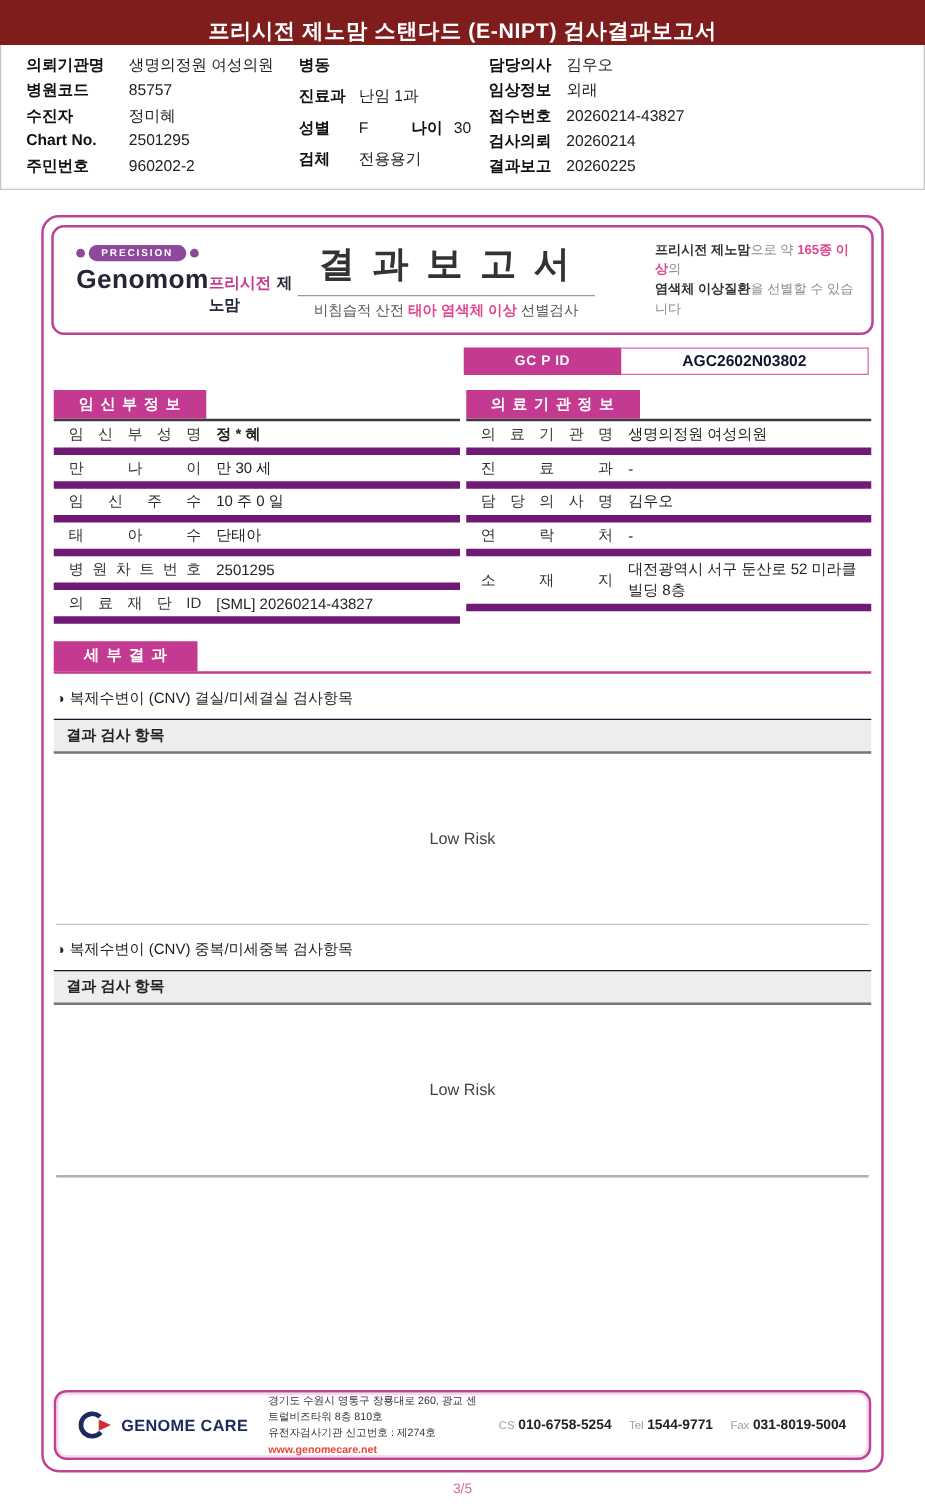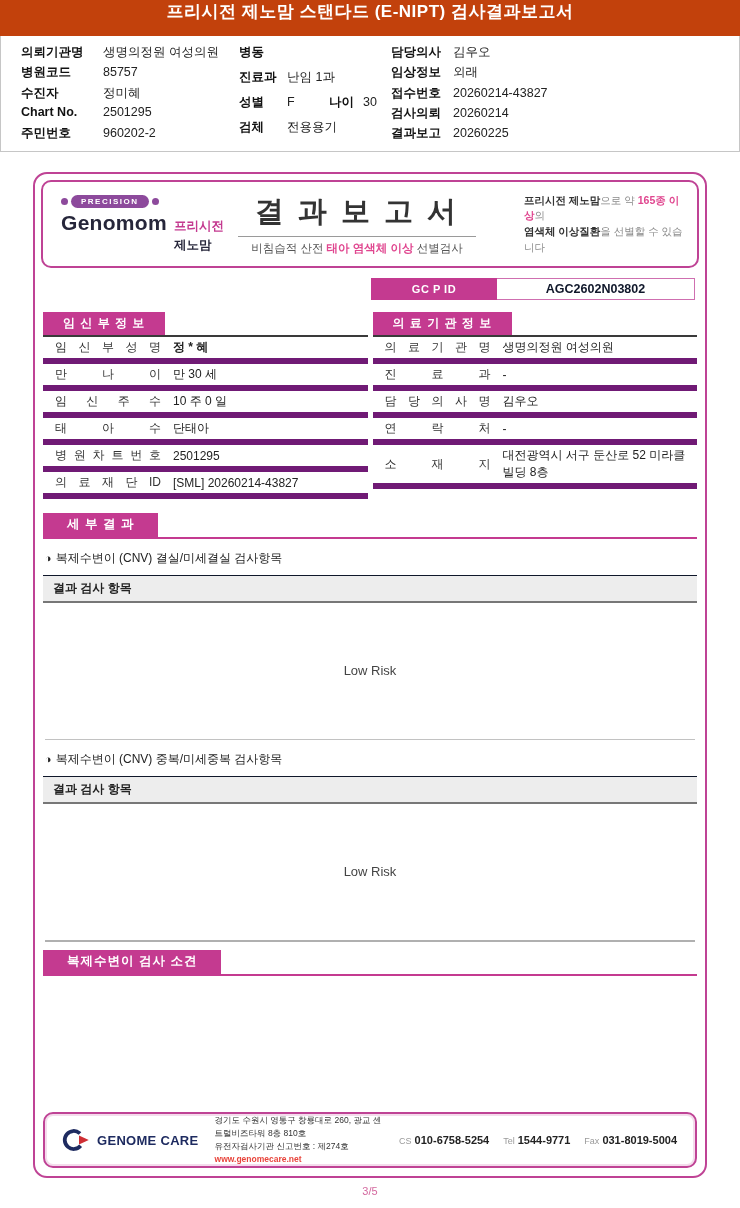--- a/index.html
+++ b/index.html
@@ -1,20 +1,20 @@
 <!DOCTYPE html>
 <html><head>
 <meta charset="utf-8">
 <style>
   * { margin:0; padding:0; box-sizing:border-box; }
   html,body { width:740px; background:#fff; font-family:"Liberation Sans", sans-serif; color:#222; }
   body { height:1208px; overflow:hidden; }
 
   
-  .banner { height:36px; background:#c2410c; display:flex; align-items:flex-start; justify-content:center; }
+  .banner { height:36px; background:#7f1d1d; display:flex; align-items:flex-end; justify-content:center; }
   .banner span { color:#fff; font-size:17px; font-weight:bold; letter-spacing:0.5px; }
 
   
   .req-info { height:116px; border:1px solid #c6c6c6; border-top:none; display:flex; padding:8px 0 6px 20px; background:#fff; }
   .req-col { display:flex; flex-direction:column; justify-content:space-between; }
   .c1 { width:218px; } .c2 { width:152px;gap:8px; } .c3 { flex:1; }
   .irow { display:flex; align-items:baseline; height:20px; font-size:12.5px; }
   .ilabel { font-weight:bold; color:#111; }
   .c1 .ilabel { width:82px; } .c2 .ilabel { width:48px; } .c3 .ilabel { width:62px; }
   .ival { color:#222; }
@@ -23,21 +23,21 @@
 
   
   .page { position:relative; width:674px; height:1006px; margin:20px auto 0; border:2px solid #bf4395; border-radius:14px; background:#fff; }
 
   
   .sheet-header { margin:6px; height:88px; border:2px solid #bf4395; border-radius:10px; display:flex; align-items:center; padding:0 14px 0 18px; }
   .brand { width:198px; }
   .badge-row { display:flex; align-items:center; gap:3px; margin-bottom:3px; }
   .badge-dot { width:7px; height:7px; border-radius:50%; background:#8d4a9c; }
   .badge-pill { background:#8d4a9c; color:#fff; font-size:8px; font-weight:bold; letter-spacing:1.5px; padding:2px 10px; border-radius:8px; }
-  .brand-line { display:flex; align-items:baseline; gap:7px; }
+  .brand-line { display:flex; align-items:baseline; }
   .genomom { font-size:21px; font-weight:800; color:#26263a; letter-spacing:0.3px; }
   .kr-pink { color:#c43a90; font-weight:bold; font-size:12.5px; }
   .kr-dark { color:#26263a; font-weight:bold; font-size:12.5px; }
   .title-block { flex:1; text-align:center; }
   .main-title { font-size:29px; font-weight:800; color:#333; letter-spacing:3px; }
   .title-rule { width:238px; border-top:1px solid #9a9a9a; margin:4px auto 4px; }
   .subtitle { font-size:11.5px; color:#555; }
   .subtitle .pink, .pink { color:#e0468f; font-weight:bold; }
   .tagline { width:178px; font-size:10.5px; color:#8a8a8a; line-height:1.5;margin-left:48px; }
   .tagline .b { color:#333; font-weight:bold; }
@@ -259,23 +259,20 @@
 
   <div class="bullet-line">
     <span class="bullet">◑</span><span>복제수변이 (CNV) 중복/미세중복 검사항목</span>
   </div>
   <div class="gray-bar">결과 검사 항목</div>
   <div class="result-area">
     <span>Low Risk</span>
   </div>
   <div class="hr-mid"></div>
 
-  <div class="sec-title findings">
-    <span class="sec-label">복제수변이 검사 소견</span>
-  </div>
 
   <footer class="sheet-footer">
     <div class="gc-logo">
       <svg width="30" height="30" viewBox="0 0 40 40">
         <circle cx="17" cy="20" r="12" fill="none" stroke="#1e2b60" stroke-width="5" stroke-dasharray="57 19" transform="rotate(40 17 20)"></circle>
         <path d="M24 14 L37 20 L24 26 Z" fill="#cf2f34"></path>
       </svg>
       <span class="gc-text">GENOME CARE</span>
     </div>
     <div class="addr">

